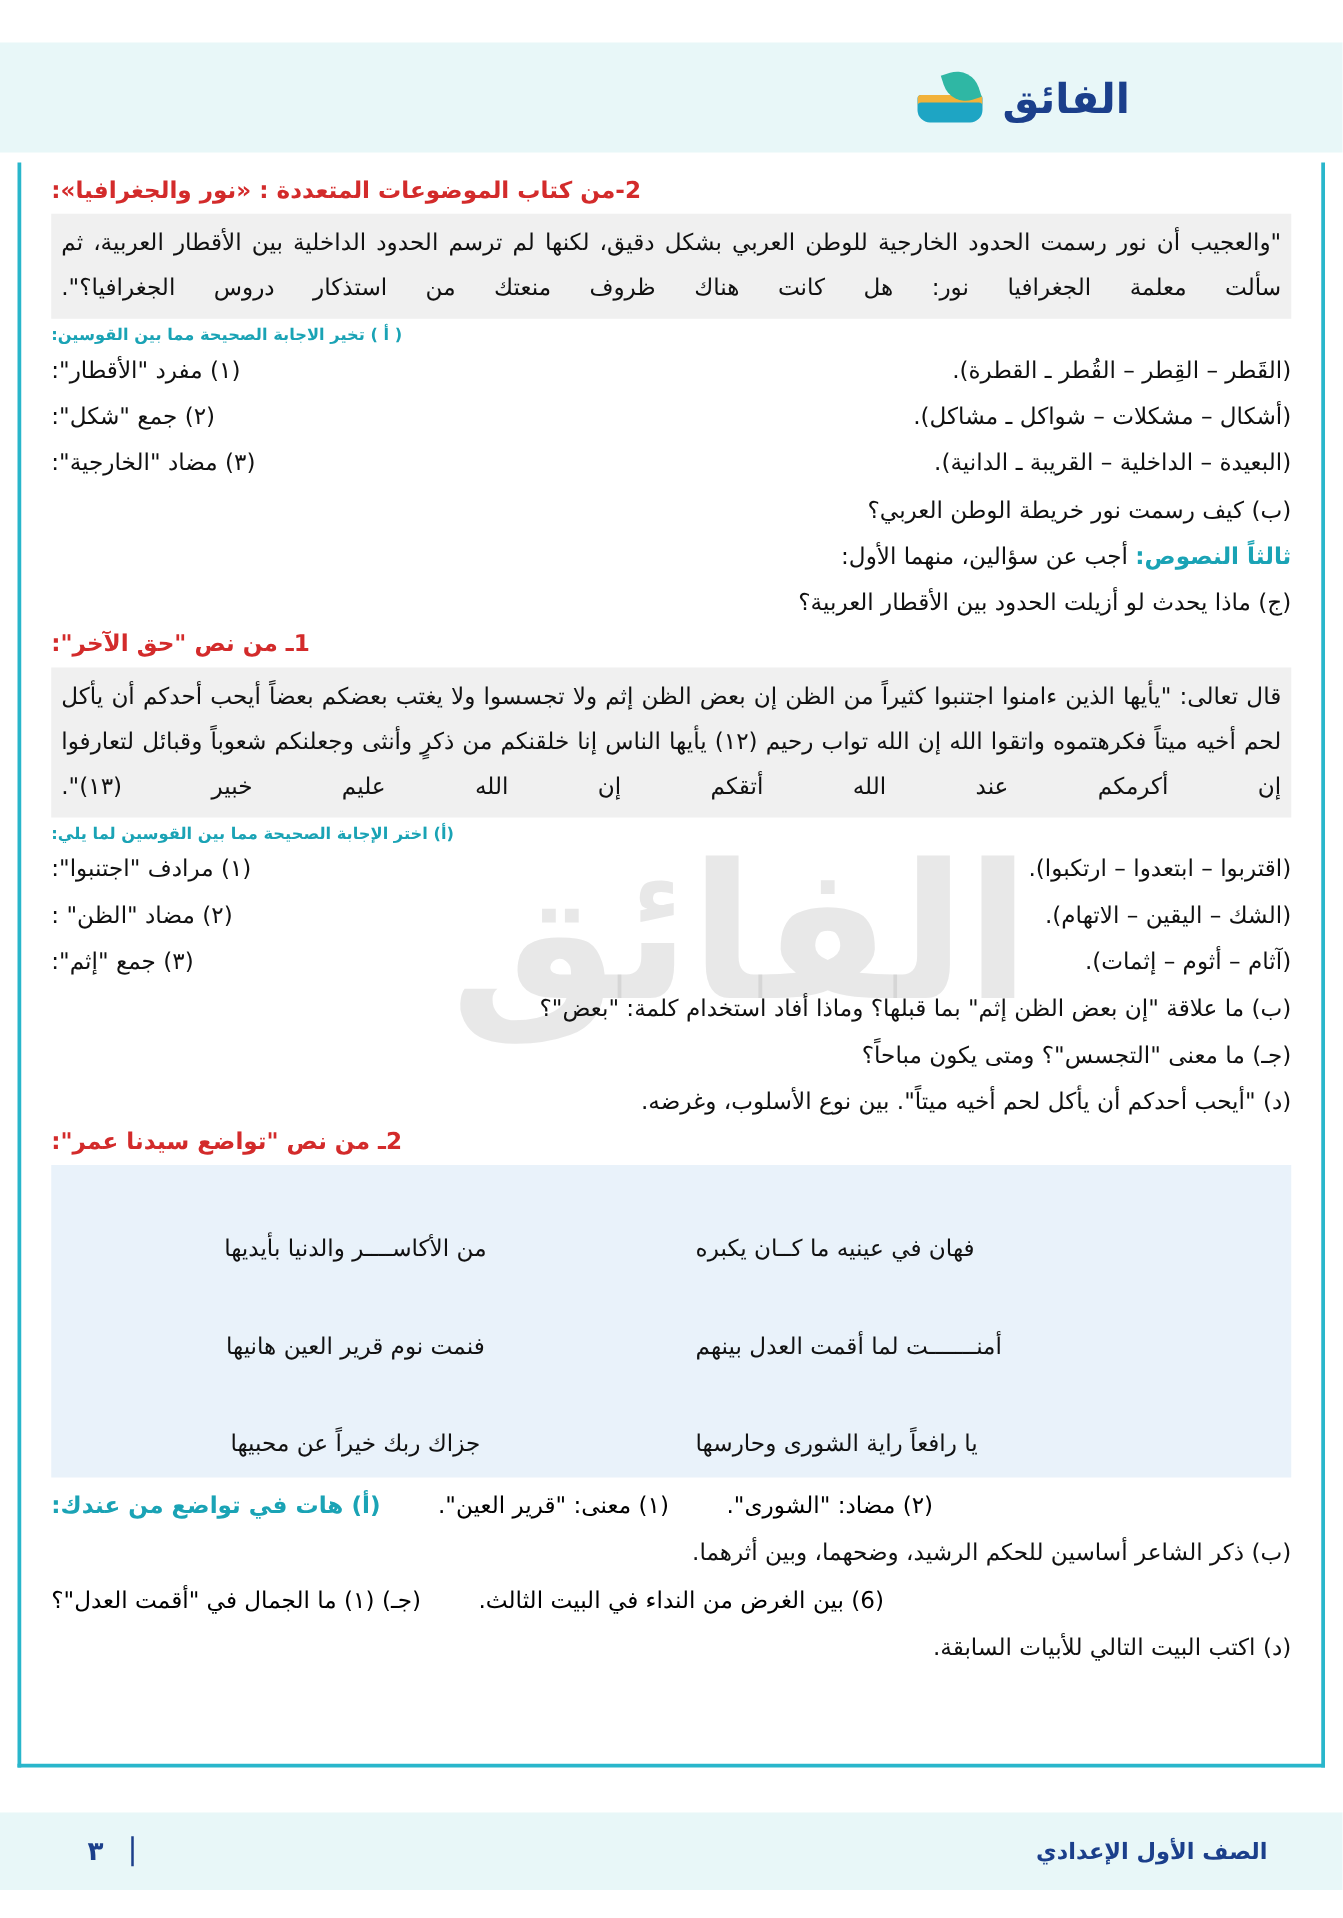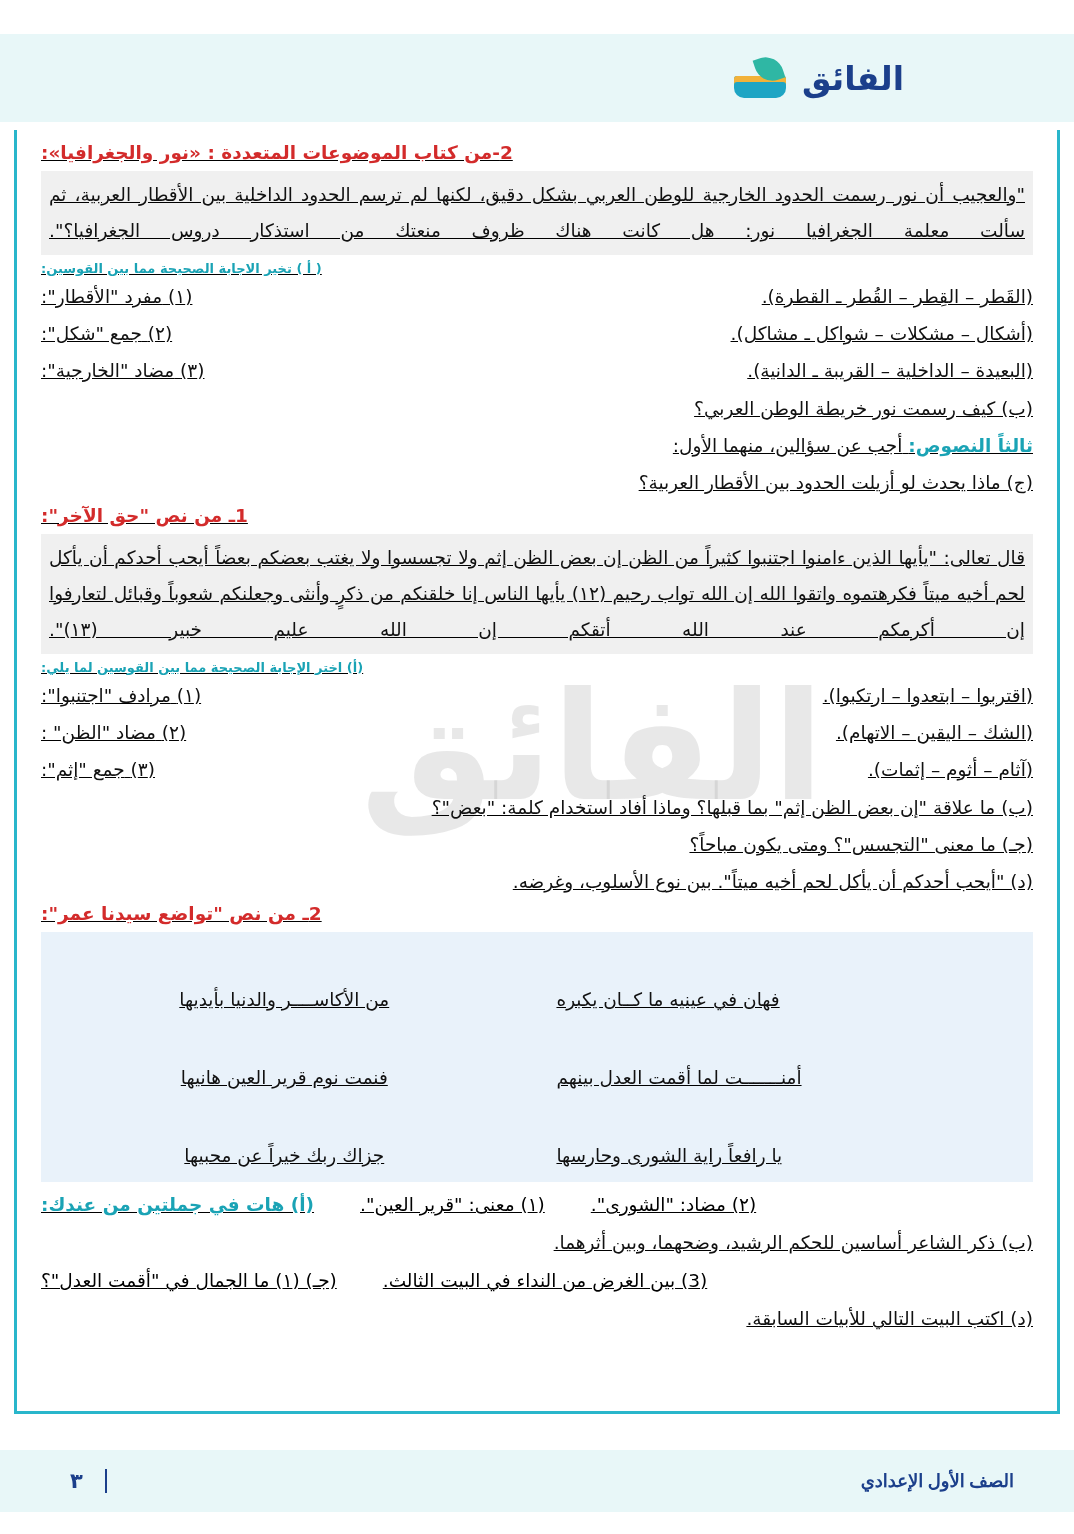--- a/index.html
+++ b/index.html
@@ -81,21 +81,20 @@
     right: 14px;
     left: 14px;
     bottom: 120px;
     border-right: 3px solid #29b6cb;
     border-left: 3px solid #29b6cb;
     border-bottom: 3px solid #29b6cb;
     box-sizing: border-box;
     padding: 8px 24px 12px 24px;
     direction: rtl;
     text-align: right;
-    text-decoration: underline;
   }
 
   
   .h-red {
     color: #d32b2b;
     font-weight: bold;
     font-size: 18.5px;
     margin: 4px 0 8px 0;
     text-align: left;
     direction: rtl;
@@ -198,21 +197,20 @@
     align-items: center;
     justify-content: space-between;
     padding: 0 60px 0 70px;
     box-sizing: border-box;
     direction: rtl;
   }
   .footer-grade {
     font-size: 18px;
     font-weight: bold;
     color: #1b3f8b;
-    font-family: Liberation Serif, serif;
   }
   .page-num {
     font-size: 21px;
     font-weight: bold;
     color: #1b3f8b;
     border-right: 2px solid #1b3f8b;
     padding-right: 22px;
   }
   .footer-left-wrap {
     display: flex;
@@ -320,27 +318,27 @@
       </div>
       <div class="verse-row">
         <div class="v-right">يا رافعاً راية الشورى وحارسها</div>
         <div class="v-left">جزاك ربك خيراً عن محبيها</div>
       </div>
     </div>
 
     <div class="q-pair">
       <span>(٢)  مضاد: "الشورى".</span>
       <span>(١)  معنى: "قرير العين".</span>
-      <span class="teal-lbl">(أ) هات في جملتين من عندك:</span>
+      <span class="teal-lbl">(أ) هات في تواضع من عندك:</span>
     </div>
 
     <div class="q-line line-left">(ب) ذكر الشاعر أساسين للحكم الرشيد، وضحهما، وبين أثرهما.</div>
 
     <div class="q-pair">
-      <span>(3) بين الغرض من النداء في البيت الثالث.</span>
+      <span>(6) بين الغرض من النداء في البيت الثالث.</span>
       <span>(جـ) (١) ما الجمال في "أقمت العدل"؟</span>
     </div>
 
     <div class="q-line line-left">(د) اكتب البيت التالي للأبيات السابقة.</div>
 
   </div>
 
   <div class="footer-band"></div>
   <div class="footer-inner">
     <span class="footer-grade">الصف الأول الإعدادي</span>

